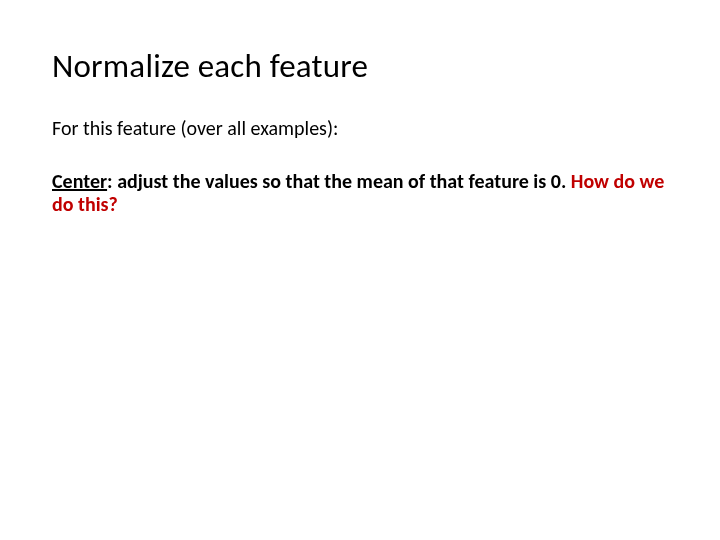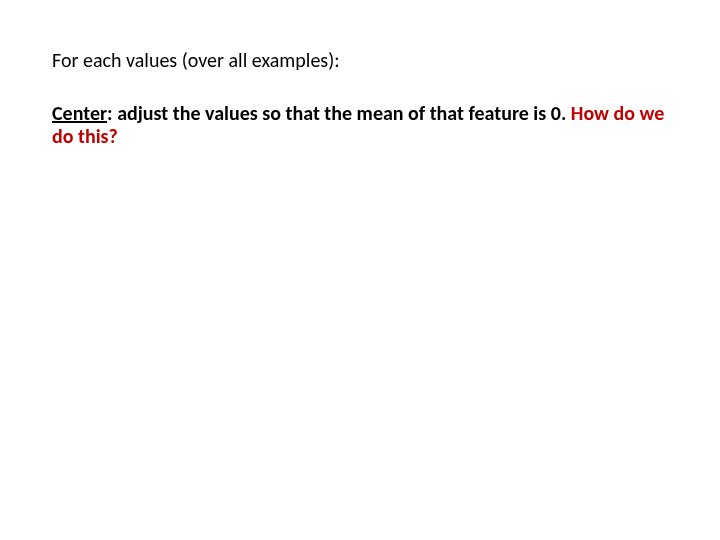--- a/index.html
+++ b/index.html
@@ -43,19 +43,20 @@
     text-decoration: underline;
   }
   .question {
     color: #c00000;
   }
 </style>
 </head>
 <body>
 
 <div class="slide">
+  <h1 class="title">Normalize each feature</h1>
 
-  <p class="body-line">For each values (over all examples):</p>
+  <p class="body-line">For this feature (over all examples):</p>
 
   <p class="para">
     <span class="underline">Center</span><span>:</span><span>  adjust the values so that the mean of that feature is 0.  </span><span class="question">How do we do this?</span>
   </p>
 </div>
 
 </body></html>

